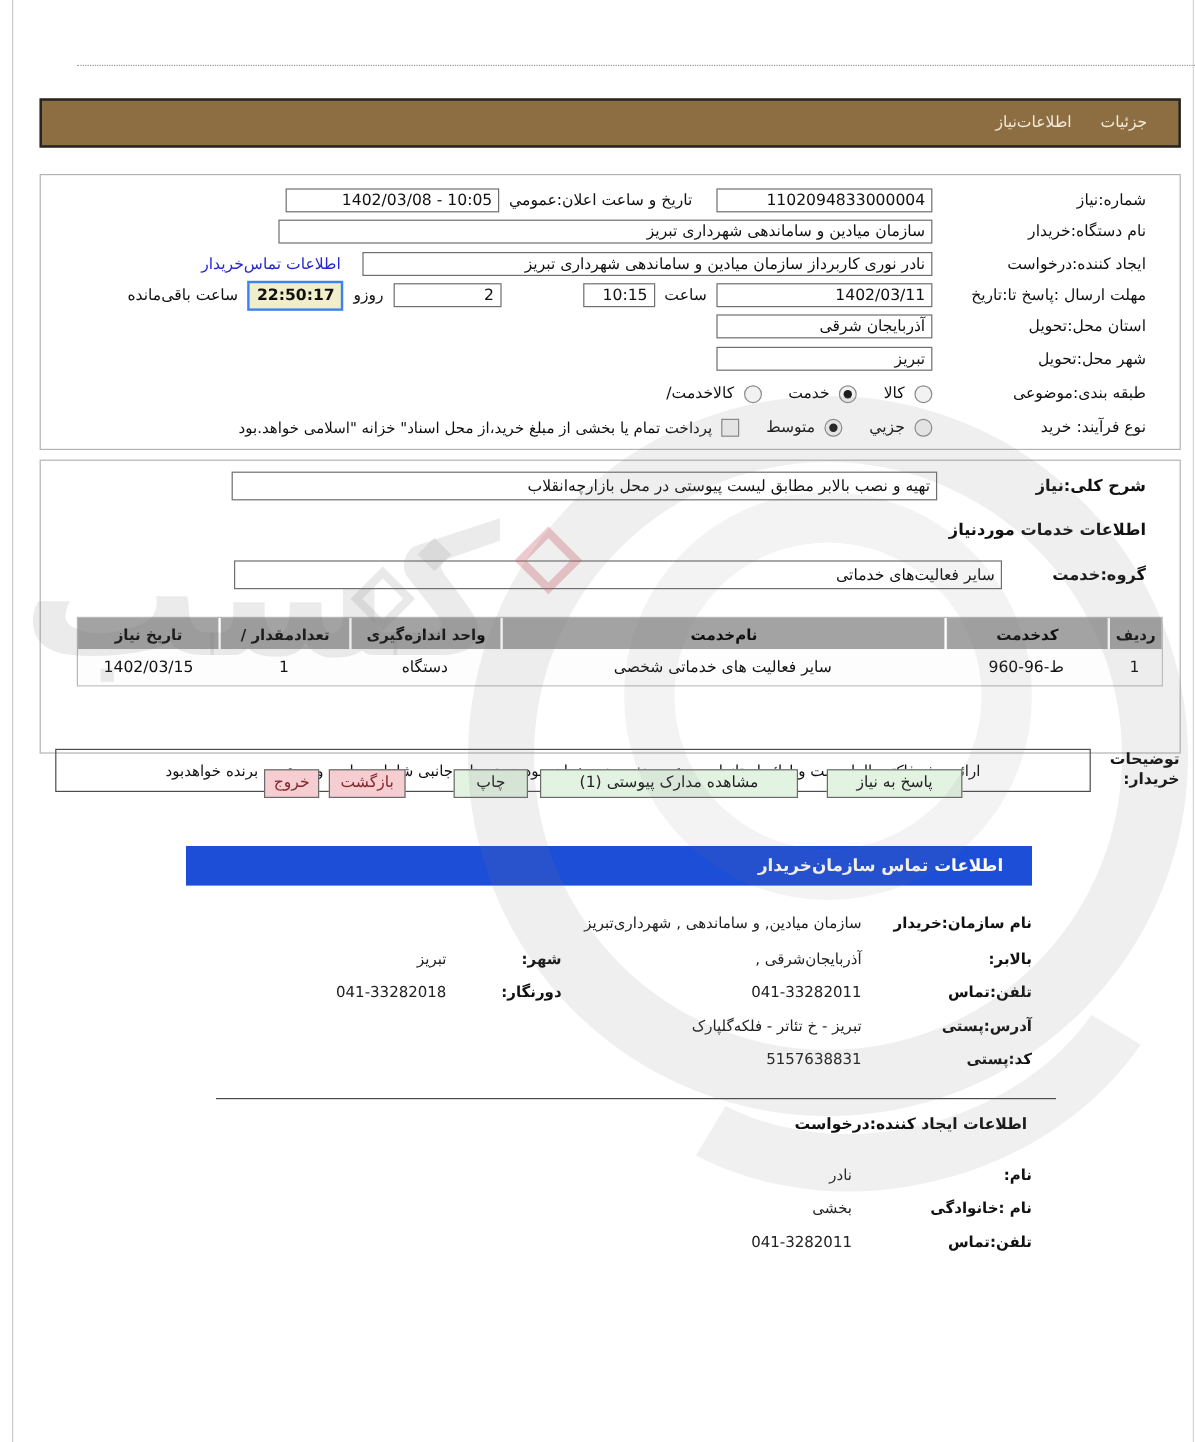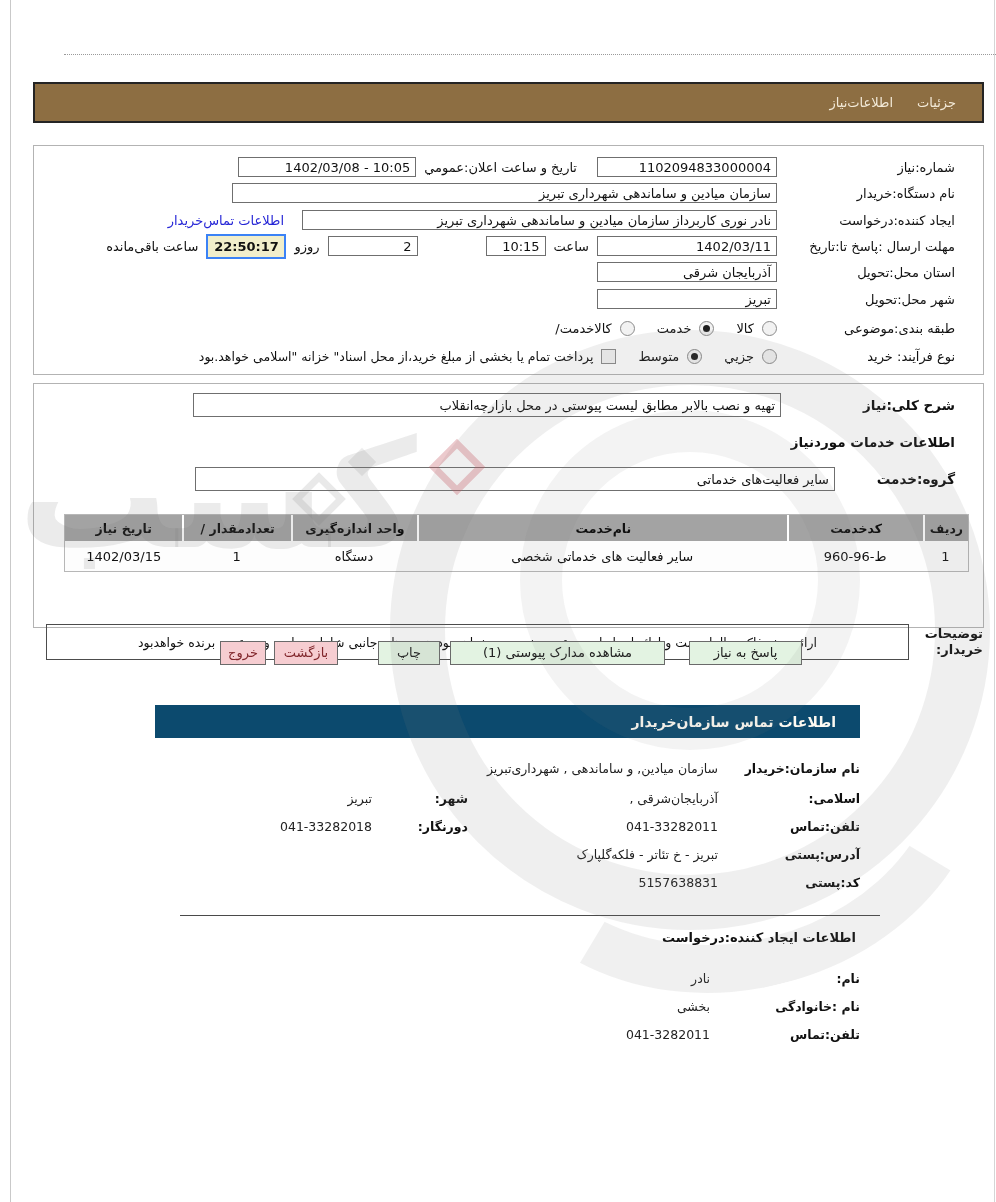--- a/index.html
+++ b/index.html
@@ -54,21 +54,21 @@
             display:flex;align-items:center;justify-content:center;font-size:12.5px;padding:0 8px;}
 
   
   .btnrow{position:absolute;left:215px;top:640px;width:587px;height:25px;display:flex;align-items:center;}
   .btn{height:24px;border:1px solid #6a6a6a;box-sizing:border-box;display:flex;align-items:center;
        justify-content:center;font-size:13px;cursor:pointer;flex:none;}
   .btn.green{background:#e3f3e2;color:#222;}
   .btn.pink{background:#f6cdd1;color:#80262b;}
 
   
-  .bar2{position:absolute;left:155px;top:705px;width:705px;height:33px;background:#0c4a6e;
+  .bar2{position:absolute;left:155px;top:705px;width:705px;height:33px;background:#1d4ed8;
         color:#fdfaf2;font-weight:bold;font-size:14px;display:flex;align-items:center;
         padding-right:24px;box-sizing:border-box;}
 
   .contact{position:absolute;left:155px;top:750px;width:705px;}
   .crow{position:absolute;left:0;right:0;height:20px;display:flex;align-items:center;font-size:12.5px;white-space:nowrap;}
   .clabel{width:142px;flex:none;font-weight:bold;}
   .cval{color:#222;}
   .cval.w250{width:250px;flex:none;}
   .clabel2{width:96px;flex:none;font-weight:bold;}
 
@@ -211,21 +211,21 @@
   </div>
 
   <div class="bar2">اطلاعات تماس سازمان‌خریدار</div>
 
   <div class="contact">
     <div class="crow" style="top:8px;">
       <span class="clabel">نام سازمان:خریدار</span>
       <span class="cval">سازمان میادین, و ساماندهی , شهرداری‌تبریز</span>
     </div>
     <div class="crow" style="top:38px;">
-      <span class="clabel">اسلامی:</span>
+      <span class="clabel">بالابر:</span>
       <span class="cval w250">آذربایجان‌شرقی ,</span>
       <span class="clabel2">شهر:</span>
       <span class="cval">تبریز</span>
     </div>
     <div class="crow" style="top:66px;">
       <span class="clabel">تلفن:تماس</span>
       <span class="cval w250">041-33282011</span>
       <span class="clabel2">دورنگار:</span>
       <span class="cval">041-33282018</span>
     </div>

